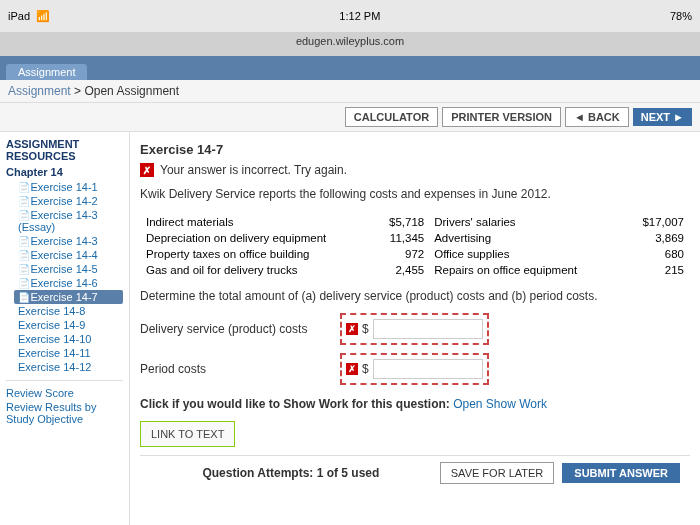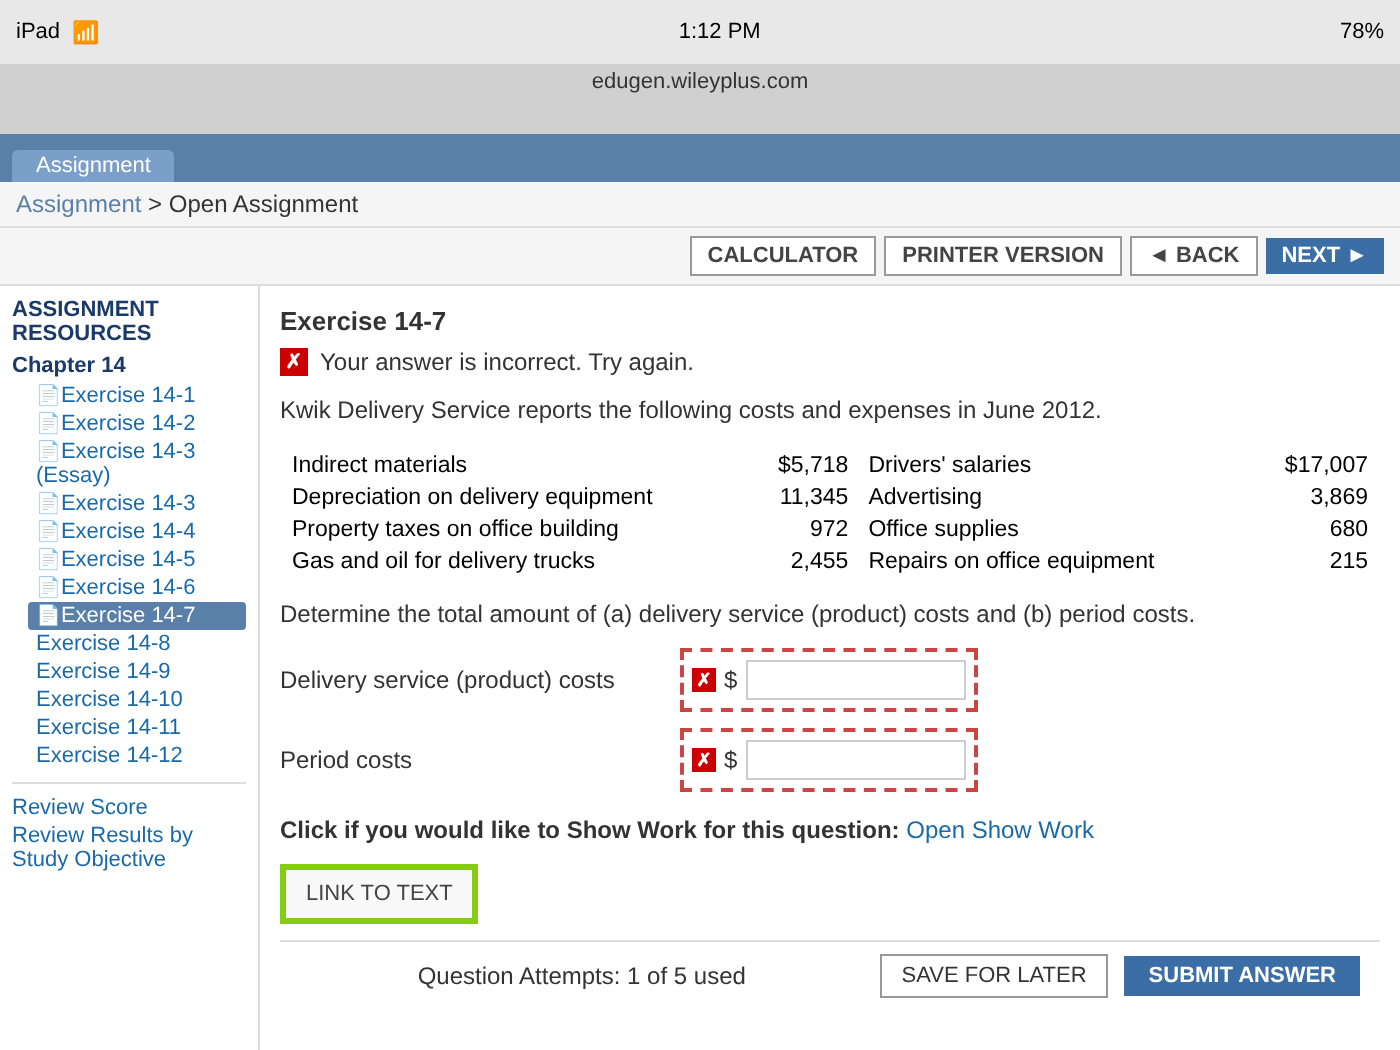--- a/index.html
+++ b/index.html
@@ -12,21 +12,21 @@
       padding: 16px 8px; font-size: 11px; height: 20px;
     }
     .status-left { display: flex; gap: 6px; align-items: center; }
     .status-center { font-weight: normal; }
     .status-right { display: flex; gap: 4px; align-items: center; }
 
     
     .url-bar {
       background: #d0d0d0;
       text-align: center; padding: 3px; font-size: 11px; color: #333;
-      height: 35px;
+      height: 24px;
     }
 
     
     .tab-bar {
       background: #5a7fa8;
       padding: 3px 6px 0; height: 24px; display: flex; align-items: flex-end;
     }
     .tab {
       background: #7a9fc8; color: white; padding: 2px 12px;
       border-radius: 3px 3px 0 0; font-size: 11px;
@@ -124,32 +124,32 @@
       width: 12px; height: 12px; background: #cc0000; color: white;
       display: flex; align-items: center; justify-content: center;
       font-size: 9px; font-weight: bold; flex-shrink: 0;
     }
 
     .show-work { font-size: 12px; color: #333; margin-bottom: 10px; }
     .show-work a { color: #1a6aaa; text-decoration: none; }
 
     
     .link-text-box {
-      border: 3px solid #84cc16; padding: 6px 10px; display: inline-block;
+      border: 1px solid #84cc16; padding: 6px 10px; display: inline-block;
       font-size: 11px; color: #444; cursor: pointer; background: #f9f9f9;
       margin-bottom: 8px;
     }
 
     
     .bottom-bar {
       display: flex; justify-content: flex-end; align-items: center;
       padding: 6px 10px; border-top: 1px solid #ddd; background: white;
       gap: 8px;
     }
-    .attempts-text { font-size: 12px; color: #333; flex: 1; text-align: center; }
+    .attempts-text { font-size: 12px; color: #333; flex: 1; text-align: center; font-weight: bold; }
     .save-later-btn {
       background: white; border: 1px solid #999; padding: 4px 10px;
       font-size: 11px; cursor: pointer; color: #333;
     }
     .submit-btn {
       background: #3a6ea5; color: white; border: none;
       padding: 4px 12px; font-size: 11px; cursor: pointer; font-weight: bold;
     }
   </style>
 </head>

